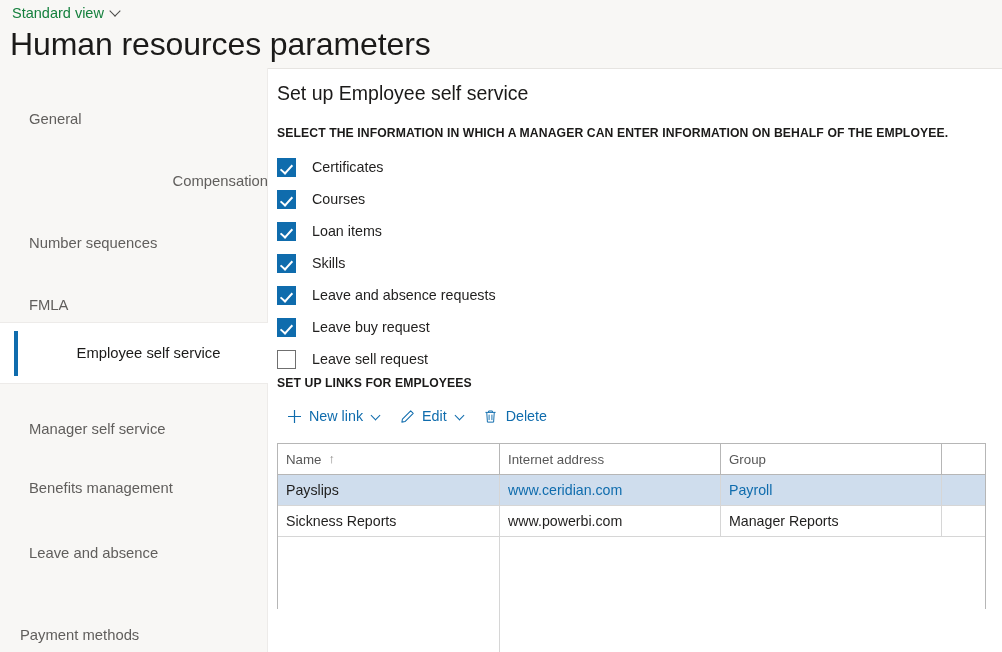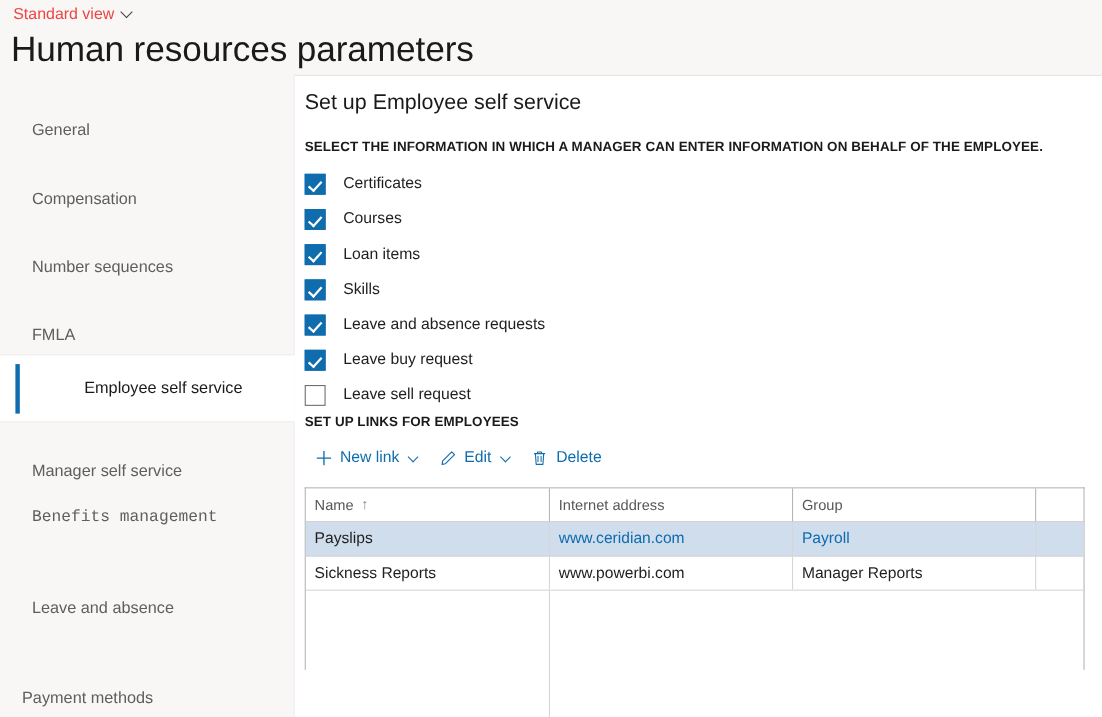--- a/index.html
+++ b/index.html
@@ -24,21 +24,21 @@
     height: 68px;
     background: #f8f7f5;
   }
   .view-selector {
     position: absolute;
     left: 10px; top: 4px;
     display: flex;
     align-items: center;
     gap: 7px;
     font-size: 14.5px;
-    color: #ef4444;
+    color: #15803d;
     cursor: pointer;
     padding: 1px 2px;
   }
   .chev {
     display: inline-block;
     width: 10px; height: 10px;
     position: relative;
     top: -2px;
   }
   .chev::before {
@@ -296,36 +296,36 @@
     <span>Standard view</span>
     <span class="chev"></span>
   </div>
   <div class="page-title">Human resources parameters</div>
 </div>
 
 <div class="sidebar" id="sidebar">
     <div class="nav-item" style="top: 20px;">
       <span>General</span>
     </div>
-    <div class="nav-item" style="top: 82px;">
+    <div class="nav-item" style="top: 82px; justify-content: flex-end;">
       <span>Compensation</span>
     </div>
     <div class="nav-item" style="top: 144px;">
       <span>Number sequences</span>
     </div>
     <div class="nav-item" style="top: 206px;">
       <span>FMLA</span>
     </div>
     <div class="nav-item selected" style="top: 254px; justify-content: center;">
       <span>Employee self service</span>
     </div>
     <div class="nav-item" style="top: 330px;">
       <span>Manager self service</span>
     </div>
-    <div class="nav-item" style="top: 372px; font-family: Liberation Mono, monospace;">
+    <div class="nav-item" style="top: 389px;">
       <span>Benefits management</span>
     </div>
     <div class="nav-item" style="top: 454px;">
       <span>Leave and absence</span>
     </div>
     <div class="nav-item" style="top: 536px; padding-left: 20px;">
       <span>Payment methods</span>
     </div>
   </div>
 

